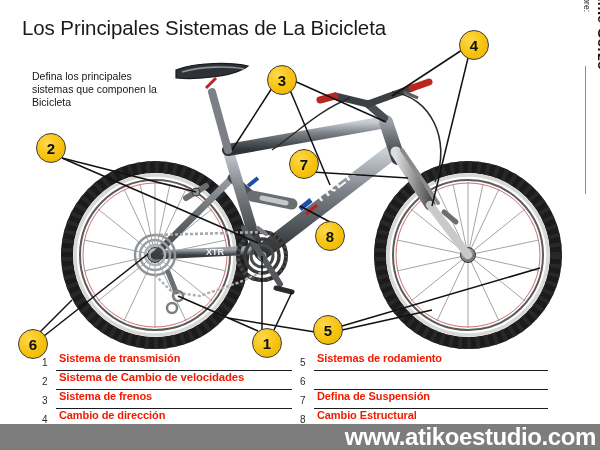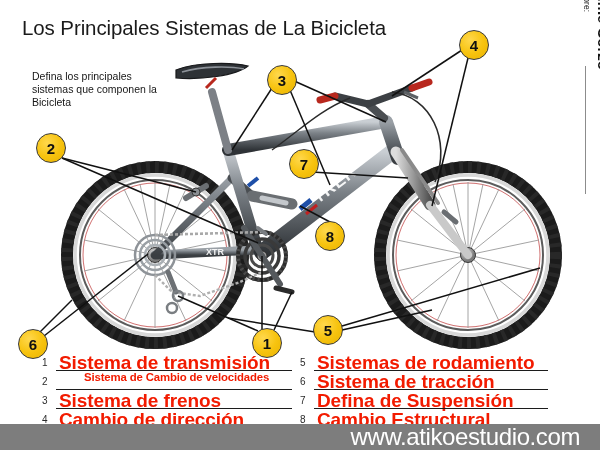--- a/index.html
+++ b/index.html
@@ -126,57 +126,56 @@
     flex: 0 0 14px;
     font-size: 10px;
     color: #2b2b2b;
     text-align: left;
     padding-top: 5px;
   }
   .row .txt {
     flex: 1 1 auto;
     color: #f21b00;
     font-weight: bold;
-    font-size: 19px;
+    font-size: 11px;
     white-space: nowrap;
     padding-left: 3px;
     letter-spacing: -0.1px;
   }
   .row .rule {
     position: absolute;
     left: 14px;
     right: 0;
     bottom: 0;
     height: 1.4px;
     background: #1c1c1c;
   }
   
   #list-left .row:nth-child(2) .txt {
     font-size: 11.4px;
     letter-spacing: -0.15px;
-    margin-left: 25px;
   }
 
   
   #watermark-band {
     position: absolute;
     left: 0;
     top: 424px;
     width: 600px;
     height: 26px;
     background: #7d7d7d;
     z-index: 9;
   }
   #watermark-text {
     position: absolute;
-    right: 20px;
+    right: 4px;
     top: 423px;
     font-size: 24px;
     color: #ffffff;
-    font-weight: normal;
+    font-weight: bold;
     letter-spacing: -0.4px;
     z-index: 10;
     white-space: nowrap;
   }
 </style>
 </head>
 <body>
 
 <div id="slide">
 
@@ -426,21 +425,20 @@
   </div>
 
   <div class="list" id="list-right">
     <div class="row">
       <span class="num">5</span>
       <span class="txt">Sistemas de rodamiento</span>
       <span class="rule"></span>
     </div>
     <div class="row">
       <span class="num">6</span>
-      <span class="txt">Sistema de tracción</span>
       <span class="rule"></span>
     </div>
     <div class="row">
       <span class="num">7</span>
       <span class="txt">Defina de Suspensión</span>
       <span class="rule"></span>
     </div>
     <div class="row">
       <span class="num">8</span>
       <span class="txt">Cambio Estructural</span>

